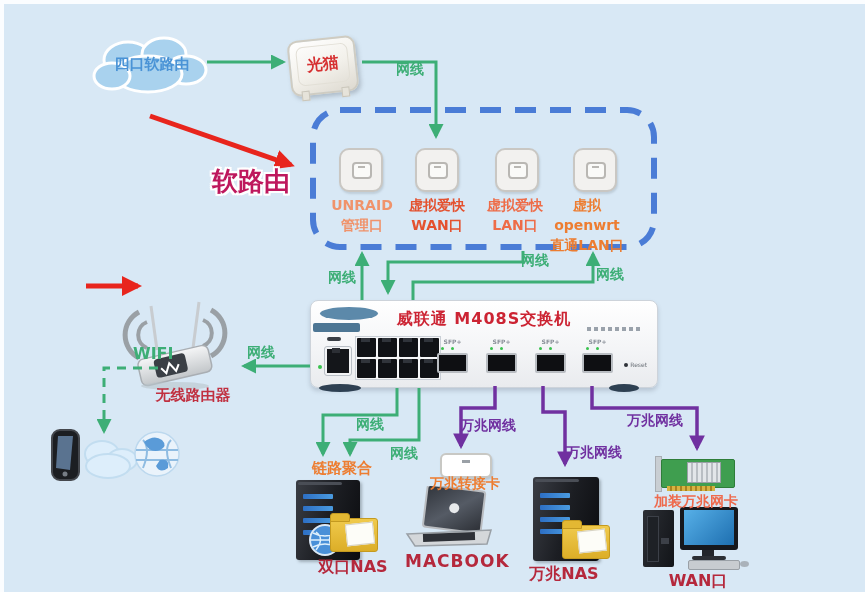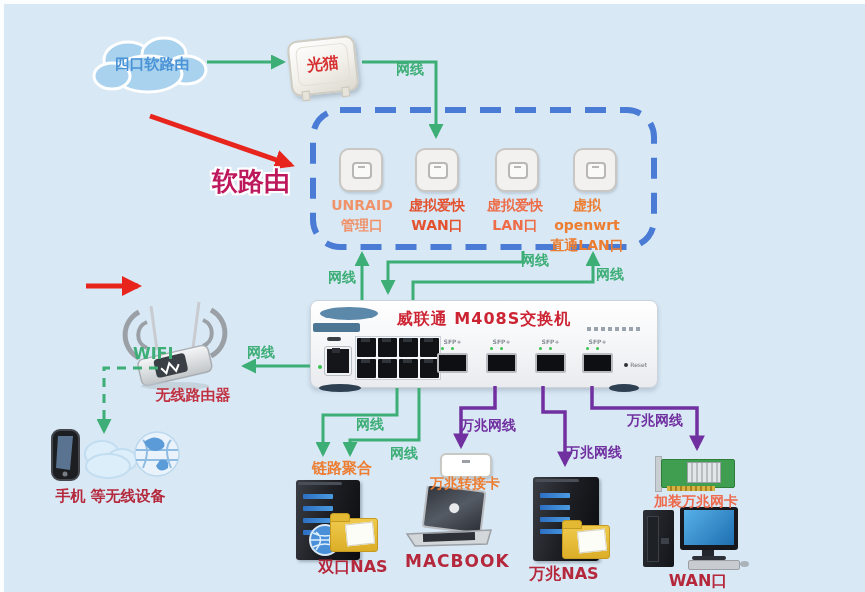--- a/index.html
+++ b/index.html
@@ -278,21 +278,20 @@
       <ellipse cx="82" cy="38" rx="15" ry="11"></ellipse>
       <ellipse cx="68" cy="44" rx="22" ry="12"></ellipse>
     </g>
     <g>
       <circle cx="117" cy="32" r="22" fill="#eaf3fb"></circle>
       <circle cx="117" cy="32" r="22" fill="none" stroke="#bcd8ee" stroke-width="1.5"></circle>
       <path d="M103,18 q8,8 0,28 M131,18 q-8,8 0,28 M96,28 h42 M96,38 h42" stroke="#8fbce2" stroke-width="2" fill="none"></path>
       <path d="M104,20 q10,-8 18,-2 q6,6 -2,10 q-10,4 -16,-8z M120,38 q10,-2 8,8 q-8,6 -12,-2z" fill="#5a9bd8"></path>
     </g>
   </svg>
-  <span class="lbl r-lbl" style="left:48px;top:487px;width:125px;text-align:center;font-size:15px;">手机 等无线设备</span>
 
   <div class="switch">
     <div class="sw-oval"></div>
     <div class="sw-title">威联通 M408S交换机</div>
     <div class="sw-panel"></div>
     <div class="sw-mark"></div>
     <div class="sw-port1"></div>
     <div class="sw-led"></div>
     <div class="rj-block">
       <div class="rj"></div>

